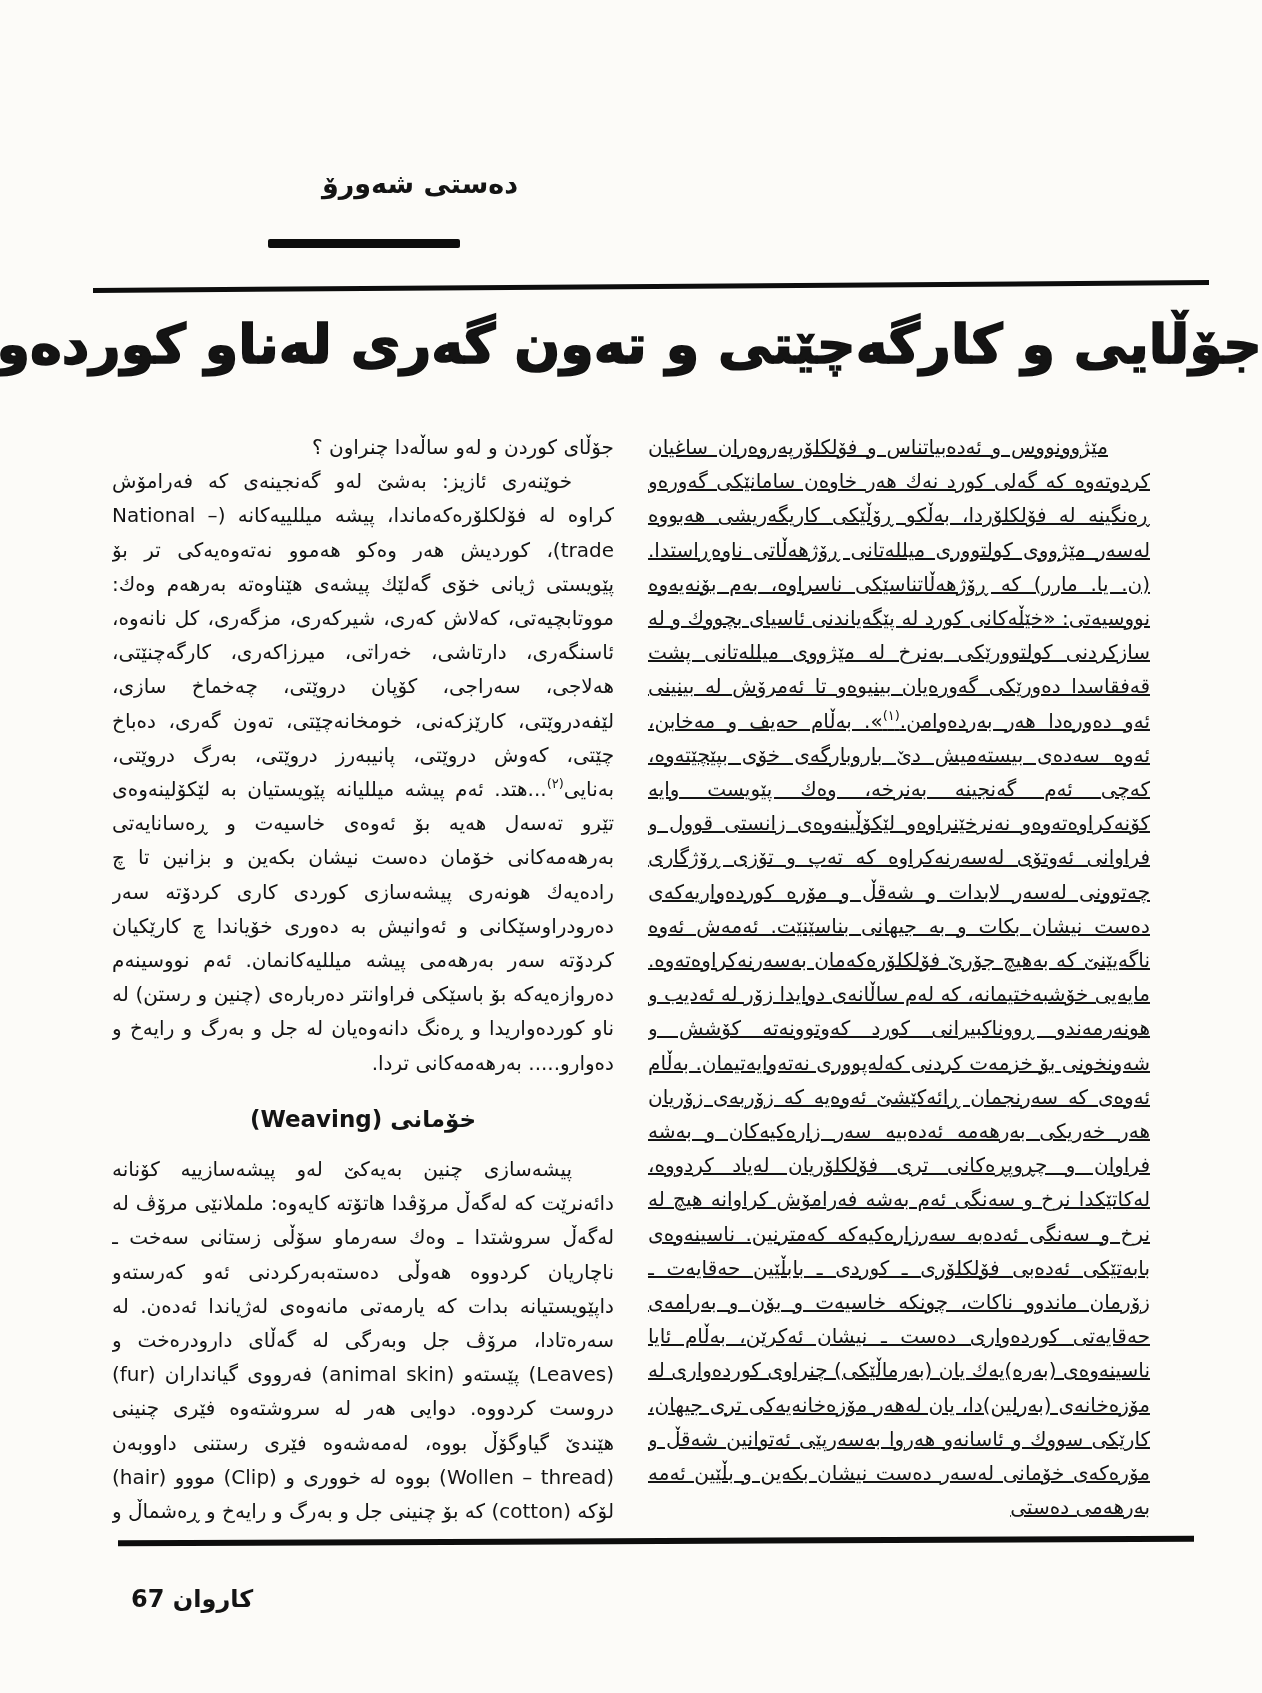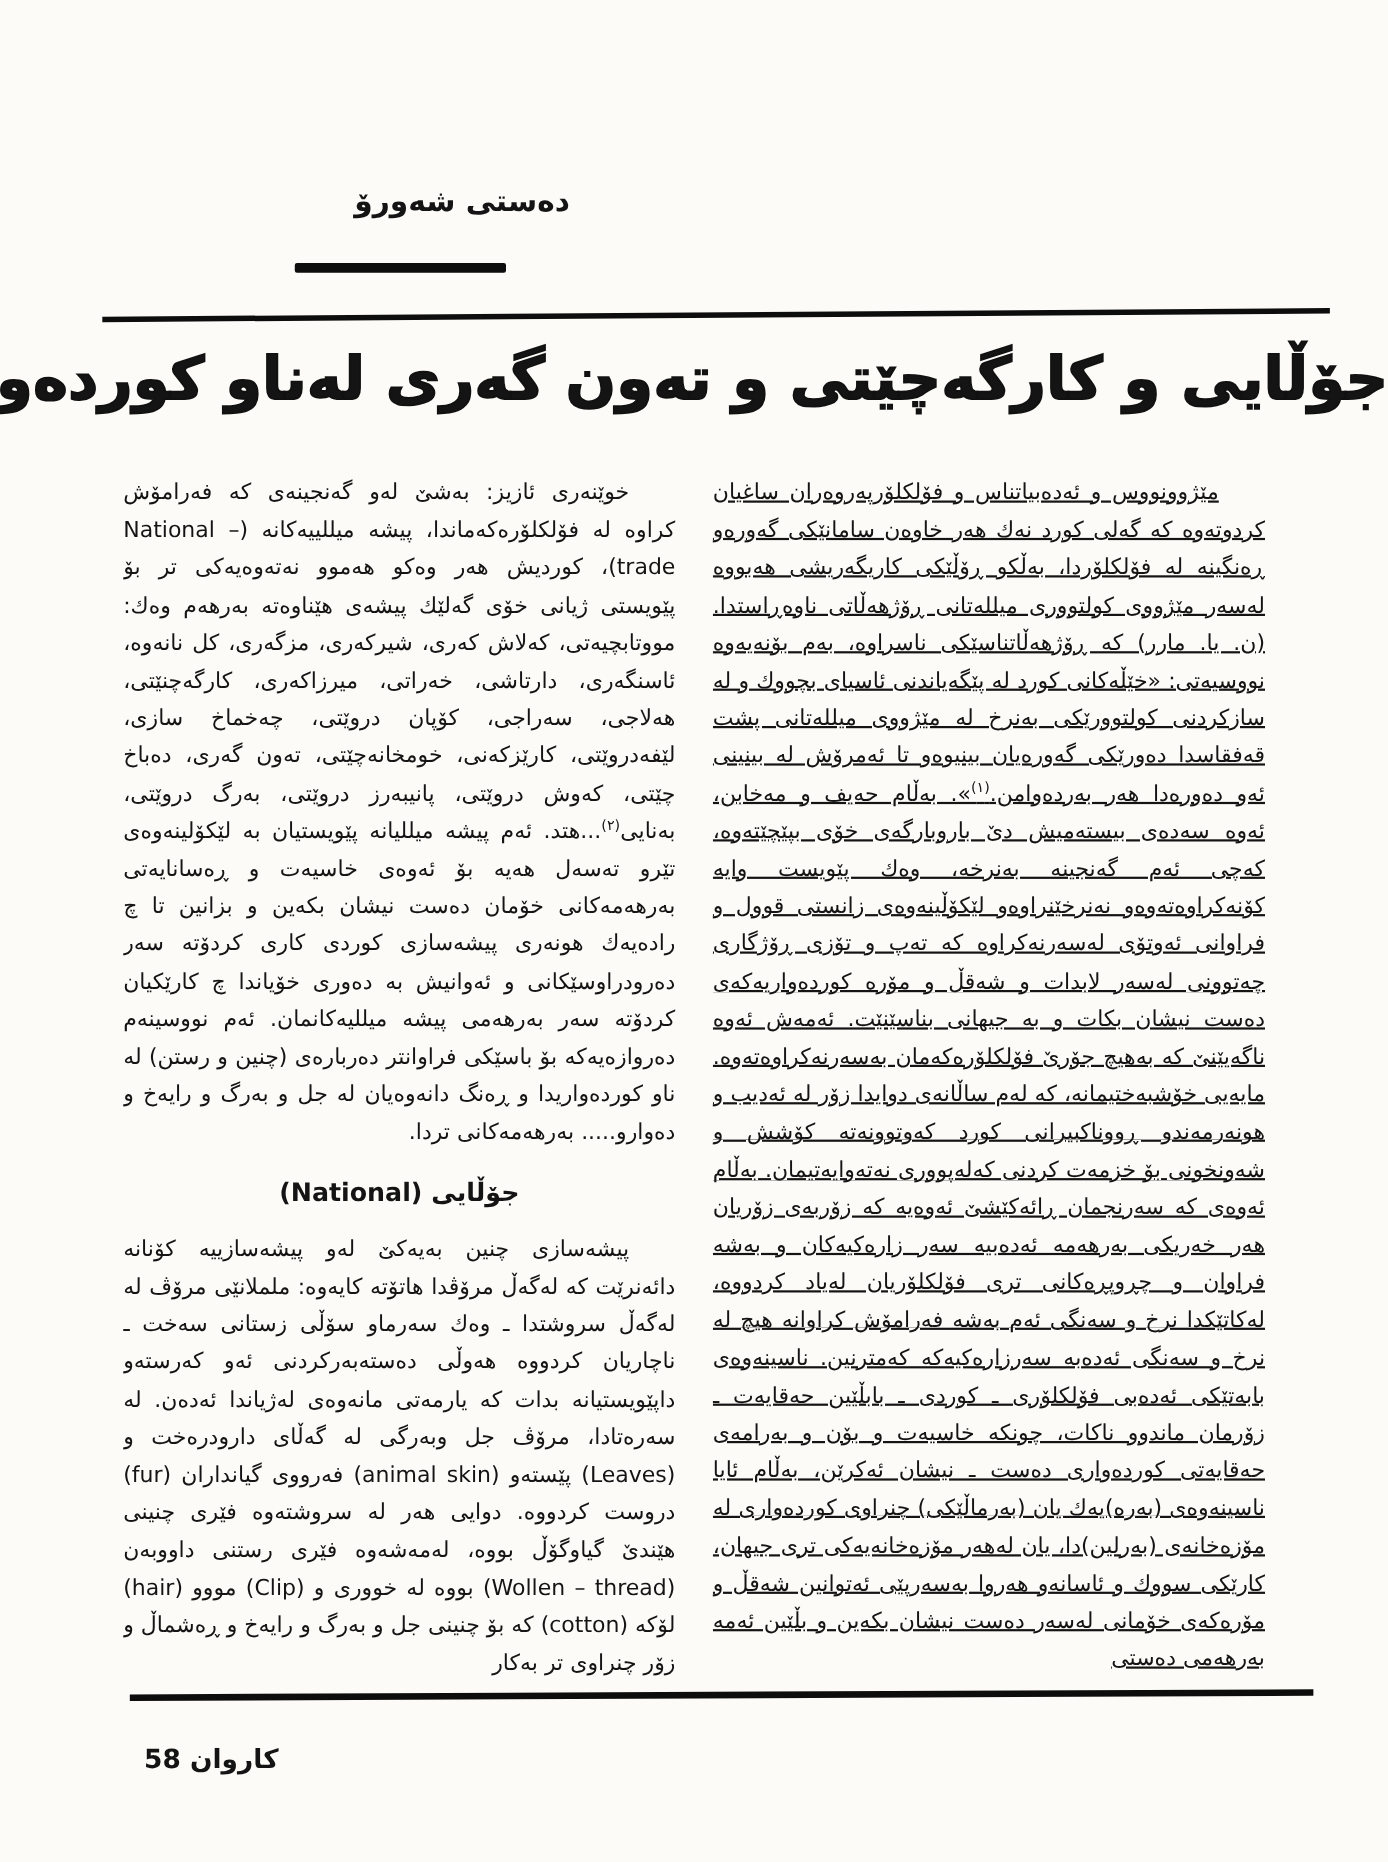--- a/index.html
+++ b/index.html
@@ -86,23 +86,24 @@
 
   <div class="title">جۆڵایی و کارگەچێتی و تەون گەری لەناو کوردەواریدا</div>
 
   <div class="columns">
 
     <div class="col col-first">
       <p class="indent"><span>مێژوونووس و ئەدەبیاتناس و فۆلکلۆرپەروەران ساغیان کردوتەوە کە گەلی کورد نەك هەر خاوەن سامانێکی گەورەو ڕەنگینە لە فۆلکلۆردا، بەڵکو ڕۆڵێکی کاریگەریشی هەبووە لەسەر مێژووی کولتووری میللەتانی ڕۆژهەڵاتی ناوەڕاستدا. (ن. یا. مارر) کە ڕۆژهەڵاتناسێکی ناسراوە، بەم بۆنەیەوە نووسیەتی: «خێڵەکانی کورد لە پێگەیاندنی ئاسیای بچووك و لە سازکردنی کولتوورێکی بەنرخ لە مێژووی میللەتانی پشت قەفقاسدا دەورێکی گەورەیان بینیوەو تا ئەمرۆش لە بینینی ئەو دەورەدا هەر بەردەوامن.</span><sup>(١)</sup><span>». بەڵام حەیف و مەخابن، ئەوە سەدەی بیستەمیش دێ باروبارگەی خۆی بپێچێتەوە، کەچی ئەم گەنجینە بەنرخە، وەك پێویست وایە کۆنەکراوەتەوەو نەنرخێنراوەو لێکۆڵینەوەی زانستی قوول و فراوانی ئەوتۆی لەسەرنەکراوە کە تەپ و تۆزی ڕۆژگاری چەتوونی لەسەر لابدات و شەقڵ و مۆرە کوردەواریەکەی دەست نیشان بکات و بە جیهانی بناسێنێت. ئەمەش ئەوە ناگەیێنێ کە بەهیچ جۆرێ فۆلکلۆرەکەمان بەسەرنەکراوەتەوە. مایەیی خۆشبەختیمانە، کە لەم ساڵانەی دوایدا زۆر لە ئەدیب و هونەرمەندو ڕووناکبیرانی کورد کەوتوونەتە کۆشش و شەونخونی بۆ خزمەت کردنی کەلەپووری نەتەوایەتیمان. بەڵام ئەوەی کە سەرنجمان ڕائەکێشێ ئەوەیە کە زۆربەی زۆریان هەر خەریکی بەرهەمە ئەدەبیە سەر زارەکیەکان و بەشە فراوان و چڕوپڕەکانی تری فۆلکلۆریان لەیاد کردووە، لەکاتێکدا نرخ و سەنگی ئەم بەشە فەرامۆش کراوانە هیچ لە نرخ و سەنگی ئەدەبە سەرزارەکیەکە کەمترنین. ناسینەوەی بابەتێکی ئەدەبی فۆلکلۆری ـ کوردی ـ بابڵێین حەقایەت ـ زۆرمان ماندوو ناکات، چونکە خاسیەت و بۆن و بەرامەی حەقایەتی کوردەواری دەست ـ نیشان ئەکرێن، بەڵام ئایا ناسینەوەی (بەرە)یەك یان (بەرماڵێکی) چنراوی کوردەواری لە مۆزەخانەی (بەرلین)دا، یان لەهەر مۆزەخانەیەکی تری جیهان، کارێکی سووك و ئاسانەو هەروا بەسەرپێی ئەتوانین شەقڵ و مۆرەکەی خۆمانی لەسەر دەست نیشان بکەین و بڵێین ئەمە بەرهەمی دەستی</span></p>
     </div>
 
     <div class="col col-second">
+      <p>جۆڵای کوردن و لەو ساڵەدا چنراون ؟</p>
       <p class="indent"><span>خوێنەری ئازیز: بەشێ لەو گەنجینەی کە فەرامۆش کراوە لە فۆلکلۆرەکەماندا، پیشە میللییەکانە (National – trade)، کوردیش هەر وەکو هەموو نەتەوەیەکی تر بۆ پێویستی ژیانی خۆی گەلێك پیشەی هێناوەتە بەرهەم وەك: مووتابچیەتی، کەلاش کەری، شیرکەری، مزگەری، کل نانەوە، ئاسنگەری، دارتاشی، خەراتی، میرزاکەری، کارگەچنێتی، هەلاجی، سەراجی، کۆپان دروێتی، چەخماخ سازی، لێفەدروێتی، کارێزکەنی، خومخانەچێتی، تەون گەری، دەباخ چێتی، کەوش دروێتی، پانیبەرز دروێتی، بەرگ دروێتی، بەنایی</span><sup>(٢)</sup><span>...هتد. ئەم پیشە میللیانە پێویستیان بە لێکۆلینەوەی تێرو تەسەل هەیە بۆ ئەوەی خاسیەت و ڕەسانایەتی بەرهەمەکانی خۆمان دەست نیشان بکەین و بزانین تا چ رادەیەك هونەری پیشەسازی کوردی کاری کردۆتە سەر دەرودراوسێکانی و ئەوانیش بە دەوری خۆیاندا چ کارێکیان کردۆتە سەر بەرهەمی پیشە میللیەکانمان. ئەم نووسینەم دەروازەیەکە بۆ باسێکی فراوانتر دەربارەی (چنین و رستن) لە ناو کوردەواریدا و ڕەنگ دانەوەیان لە جل و بەرگ و رایەخ و دەوارو..... بەرهەمەکانی تردا.</span></p>
-      <h3 class="section-heading">جۆڵایی (National)</h3>
+      <h3 class="section-heading">خۆمانی (Weaving)</h3>
       <p class="indent">پیشەسازی چنین بەیەکێ لەو پیشەسازییە کۆنانە دائەنرێت کە لەگەڵ مرۆڤدا هاتۆتە کایەوە: ململانێی مرۆڤ لە لەگەڵ سروشتدا ـ وەك سەرماو سۆڵی زستانی سەخت ـ ناچاریان کردووە هەوڵی دەستەبەرکردنی ئەو کەرستەو داپێویستیانە بدات کە یارمەتی مانەوەی لەژیاندا ئەدەن. لە سەرەتادا، مرۆڤ جل وبەرگی لە گەڵای دارودرەخت و (Leaves) پێستەو (animal skin) فەرووی گیانداران (fur) دروست کردووە. دوایی هەر لە سروشتەوە فێری چنینی هێندێ گیاوگۆڵ بووە، لەمەشەوە فێری رستنی داووبەن (Wollen – thread) بووە لە خووری و (Clip) مووو (hair) لۆکە (cotton) کە بۆ چنینی جل و بەرگ و رایەخ و ڕەشماڵ و زۆر چنراوی تر بەکار</p>
     </div>
 
   </div>
 
   <div class="footer-rule"></div>
-  <div class="page-footer">کاروان 58</div>
+  <div class="page-footer">کاروان 67</div>
 
 </div>
 
 </body></html>

